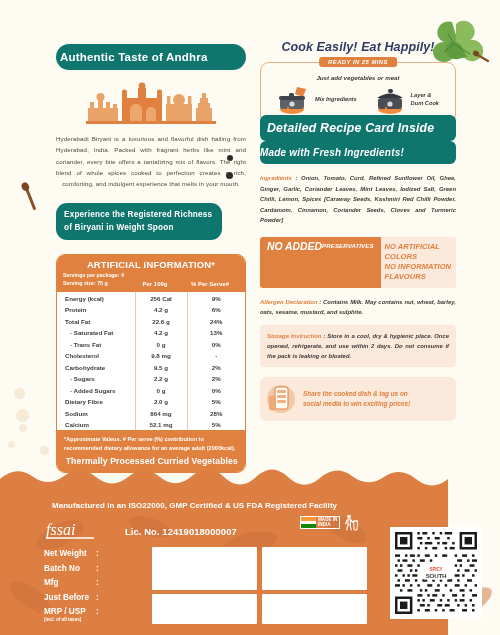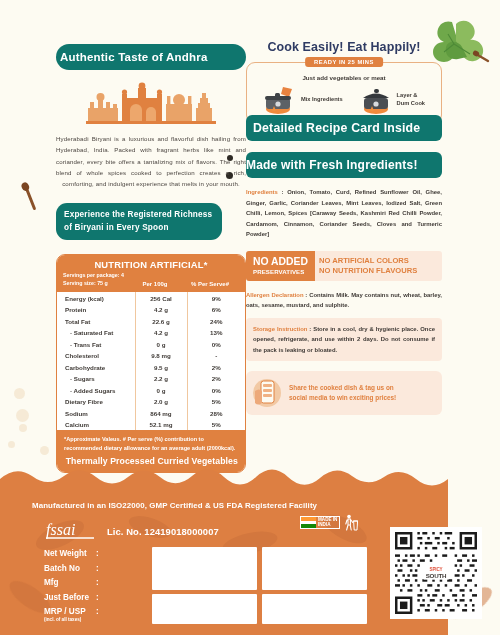--- a/index.html
+++ b/index.html
@@ -64,21 +64,21 @@
   td.name { padding-left: 8px; }
   td.name.ind { padding-left: 13px; }
   td.v { width: 52px; text-align: center; border-left: 1.1px solid #f0c79f; border-right: 1.1px solid #f0c79f; }
   td.p { width: 58px; text-align: center; }
   tr.last td { border-bottom: 0; }
   .nutri-foot { background: #e08140; color: #fff; padding: 5px 7px 6px; }
   .foot-note { font-size: 5.6px; line-height: 1.62; font-weight: bold; }
   .foot-big { margin-top: 3px; font-size: 8.7px; font-weight: bold; text-align: right; letter-spacing: .1px; }
 
   
-  .right { position: absolute; left: 246px; top: 40px; width: 196px; }
+  .right { position: absolute; left: 260px; top: 40px; width: 196px; font-style: italic; }
   .cook-title {
     text-align: center; color: #2f3b63; font-size: 12.5px;
     font-weight: bold; letter-spacing: .1px;
   }
   .cook-box {
     margin-top: 8px; border: 1.3px solid #e9b183; border-radius: 9px;
     padding: 11px 7px 8px; position: relative; background: #fdfbf2;
   }
   .ready-badge {
     position: absolute; top: -6px; left: 50%; transform: translateX(-50%);
@@ -86,29 +86,29 @@
     padding: 2px 9px; border-radius: 3px; letter-spacing: .5px; white-space: nowrap;
   }
   .just-add { text-align: center; font-size: 6.2px; font-weight: bold; color: #3f3a36; margin-bottom: 4px; }
   .steps { display: flex; align-items: center; justify-content: space-around; }
   .step { display: flex; align-items: center; gap: 4px; }
   .step-label { font-size: 5.7px; font-weight: bold; color: #3f3a36; line-height: 1.35; }
   .recipe-pill {
     margin-top: -9px; position: relative; z-index: 3;
     width: 100%; padding: 6px 7px; font-size: 12.3px; border-radius: 6px;
   }
-  .hdr-fresh { margin-top: 11px; width: 100%; padding: 6px 0; font-size: 12px; border-radius: 6px; }
+  .hdr-fresh { margin-top: 0; width: 100%; padding: 6px 0; font-size: 10px; border-radius: 6px; }
   .ing-block { margin-top: 9px; font-size: 5.9px; line-height: 1.78; color: #3f3a36;
                text-align: justify; font-weight: bold; }
   .ing-key { color: #e08140; }
 
   .noadd-row { margin-top: 11px; display: flex; align-items: stretch; }
   .noadd-left {
     background: #e08140; color: #fff; padding: 5px 7px; border-radius: 3px 0 0 3px;
-    display: flex; flex-direction: column; justify-content: center;
+    display: flex; justify-content: center;
   }
   .noadd-l1 { font-size: 10.4px; font-weight: bold; line-height: 1.05; }
   .noadd-l2 { font-size: 6.1px; font-weight: bold; letter-spacing: .1px; }
   .noadd-right {
     flex: 1; background: #fbe9dc; border-radius: 0 3px 3px 0;
     padding: 5px 4px; display: flex; flex-direction: column; justify-content: center;
   }
   .noadd-right div { color: #e08140; font-size: 7.6px; font-weight: bold; line-height: 1.35; }
 
   .allergen { margin-top: 9px; font-size: 5.9px; line-height: 1.72; color: #3f3a36;
@@ -121,24 +121,24 @@
     margin-top: 10px; background: #fbe9dc; border-radius: 6px;
     display: flex; align-items: center; gap: 7px; padding: 6px 8px 6px 6px;
   }
   .share-txt { color: #e08140; font-size: 6.4px; line-height: 1.6; font-weight: bold; }
 
   
   .band { position: absolute; left: 0; bottom: 0; width: 500px; height: 178px; }
   .band-bg { position: absolute; inset: 0; }
   .band-inner { position: absolute; left: 0; top: 0; width: 100%; height: 100%; }
   .mfg-line {
-    position: absolute; left: 32px; top: 44px; color: #fff;
+    position: absolute; left: 52px; top: 44px; color: #fff;
     font-size: 7.9px; font-weight: bold; letter-spacing: .1px;
   }
-  .fssai-row { position: absolute; left: 44px; top: 62px; display: flex; align-items: center; gap: 9px; }
+  .fssai-row { position: absolute; left: 44px; top: 62px; display: flex; align-items: center; gap: 27px; }
   .lic { color: #fff; font-size: 9.4px; font-weight: bold; letter-spacing: .1px; }
   .fields { position: absolute; left: 44px; top: 92px; }
   .field { display: flex; align-items: baseline; color: #fff; margin-bottom: 5.5px; }
   .field-label { width: 52px; font-size: 8.2px; font-weight: bold; }
   .field-colon { font-size: 8.2px; font-weight: bold; }
   .field-sub { font-size: 4.6px; font-weight: bold; display: block; margin-top: .5px; }
   .valbox { position: absolute; background: #fff; border-radius: 1px; }
   .vb1 { left: 152px; top: 90px; width: 105px; height: 43px; }
   .vb2 { left: 262px; top: 90px; width: 105px; height: 43px; }
   .vb3 { left: 152px; top: 137px; width: 105px; height: 30px; }
@@ -230,26 +230,26 @@
           <rect x="114" y="16" width="8" height="5"></rect>
         <rect x="116" y="11" width="4" height="5"></rect>
       </g>
       <rect x="0" y="39" width="130" height="3" fill="#e08140"></rect>
     </svg>
 
     <div class="intro">Hyderabadi Biryani is a luxurious and flavorful dish hailing from Hyderabad, India. Packed with fragrant herbs like mint and coriander, every bite offers a tantalizing mix of flavors. The right blend of whole spices cooked to perfection creates a rich, comforting, and indulgent experience that melts in your mouth.</div>
 
     <div class="pill hdr-richness">
       <div>Experience the Registered Richness</div>
-      <div>of Biryani in Every Spoon</div>
+      <div>of Biryani in Weight Spoon</div>
     </div>
 
     <div class="nutri">
       <div class="nutri-top">
-        <div class="nutri-title">NUTRITION ARTIFICIAL*</div>
+        <div class="nutri-title">ARTIFICIAL INFORMATION*</div>
         <div class="nutri-sub">
           <div class="serv">
             <div>Servings per package: 4</div>
             <div>Serving size: 75 g</div>
           </div>
           <div class="c2">Per 100g</div>
           <div class="c3">% Per Serve#</div>
         </div>
       </div>
       <table>
@@ -368,21 +368,21 @@
       <span class="ing-key">Ingredients</span><span> : Onion, Tomato, Curd, Refined Sunflower Oil, Ghee, Ginger, Garlic, Coriander Leaves, Mint Leaves, Iodized Salt, Green Chilli, Lemon, Spices [Caraway Seeds, Kashmiri Red Chilli Powder, Cardamom, Cinnamon, Coriander Seeds, Cloves and Turmeric Powder]</span>
     </div>
 
     <div class="noadd-row">
       <div class="noadd-left">
         <div class="noadd-l1">NO ADDED</div>
         <div class="noadd-l2">PRESERVATIVES</div>
       </div>
       <div class="noadd-right">
         <div>NO ARTIFICIAL COLORS</div>
-        <div>NO NUTRITION FLAVOURS</div>
+        <div>NO INFORMATION FLAVOURS</div>
       </div>
     </div>
 
     <div class="allergen">
       <span class="ing-key">Allergen Declaration</span><span> : Contains Milk. May contains nut, wheat, barley, oats, sesame, mustard, and sulphite.</span>
     </div>
 
     <div class="storage">
       <span class="ing-key">Storage Instruction</span><span> : Store in a cool, dry &amp; hygienic place. Once opened, refrigerate, and use within 2 days. Do not consume if the pack is leaking or bloated.</span>
     </div>

